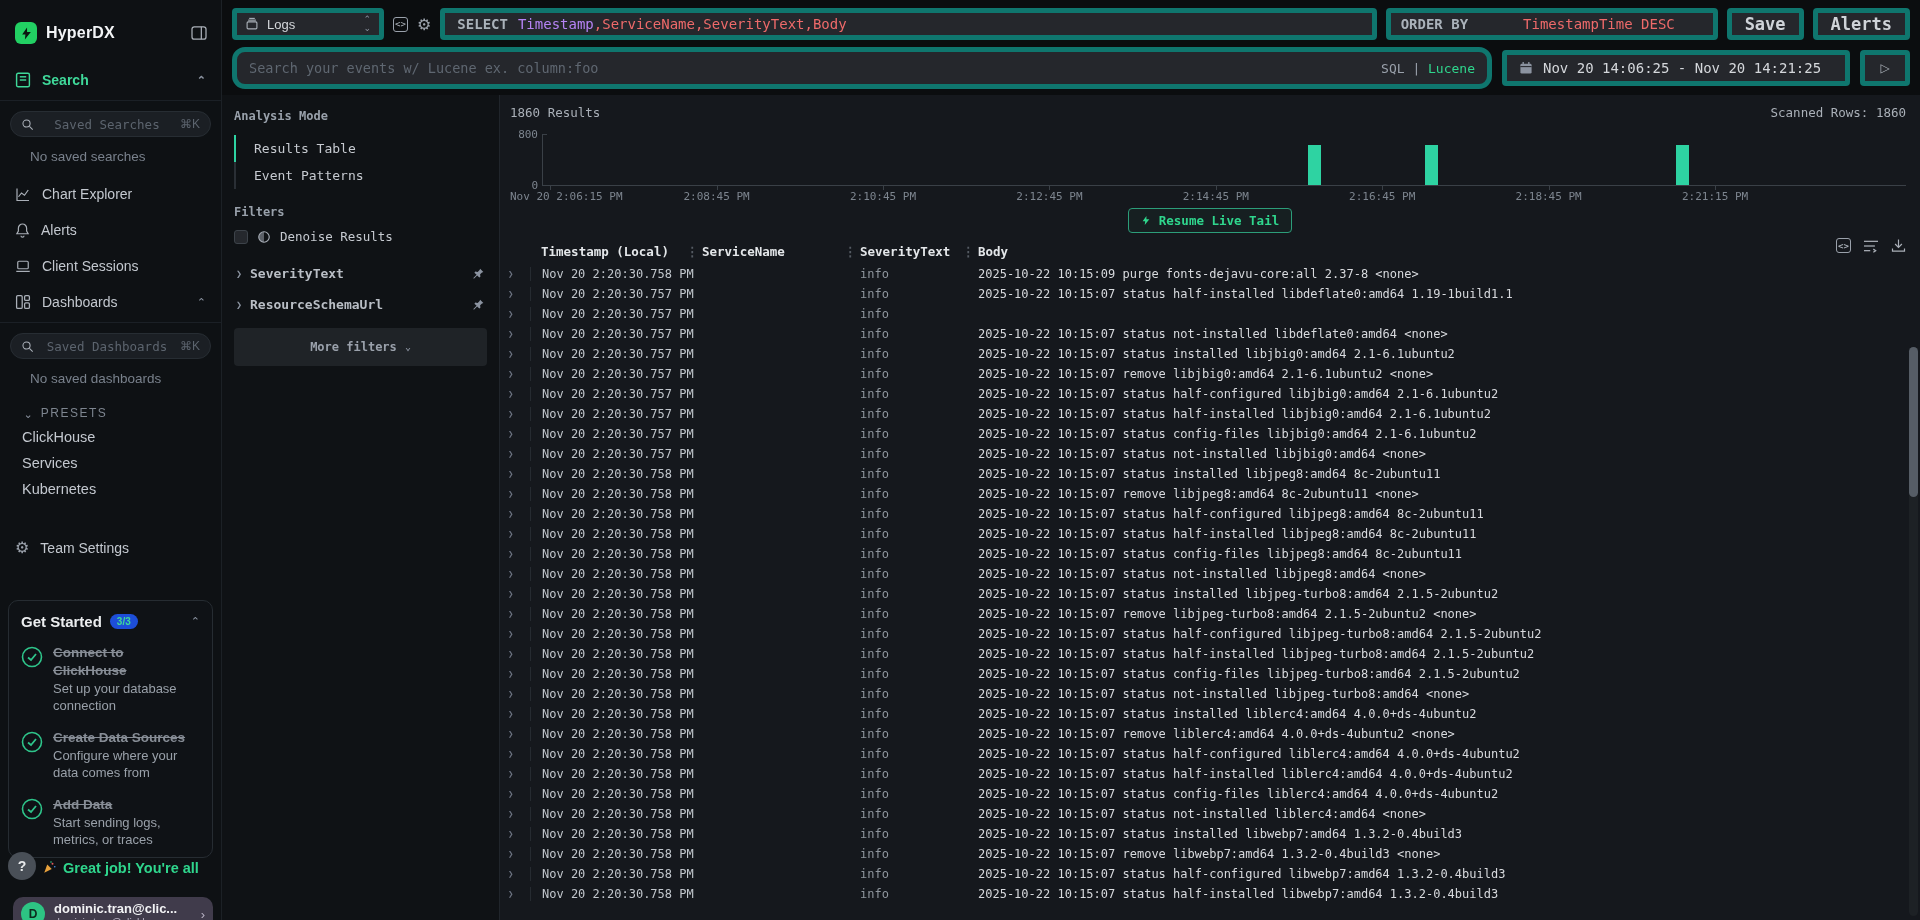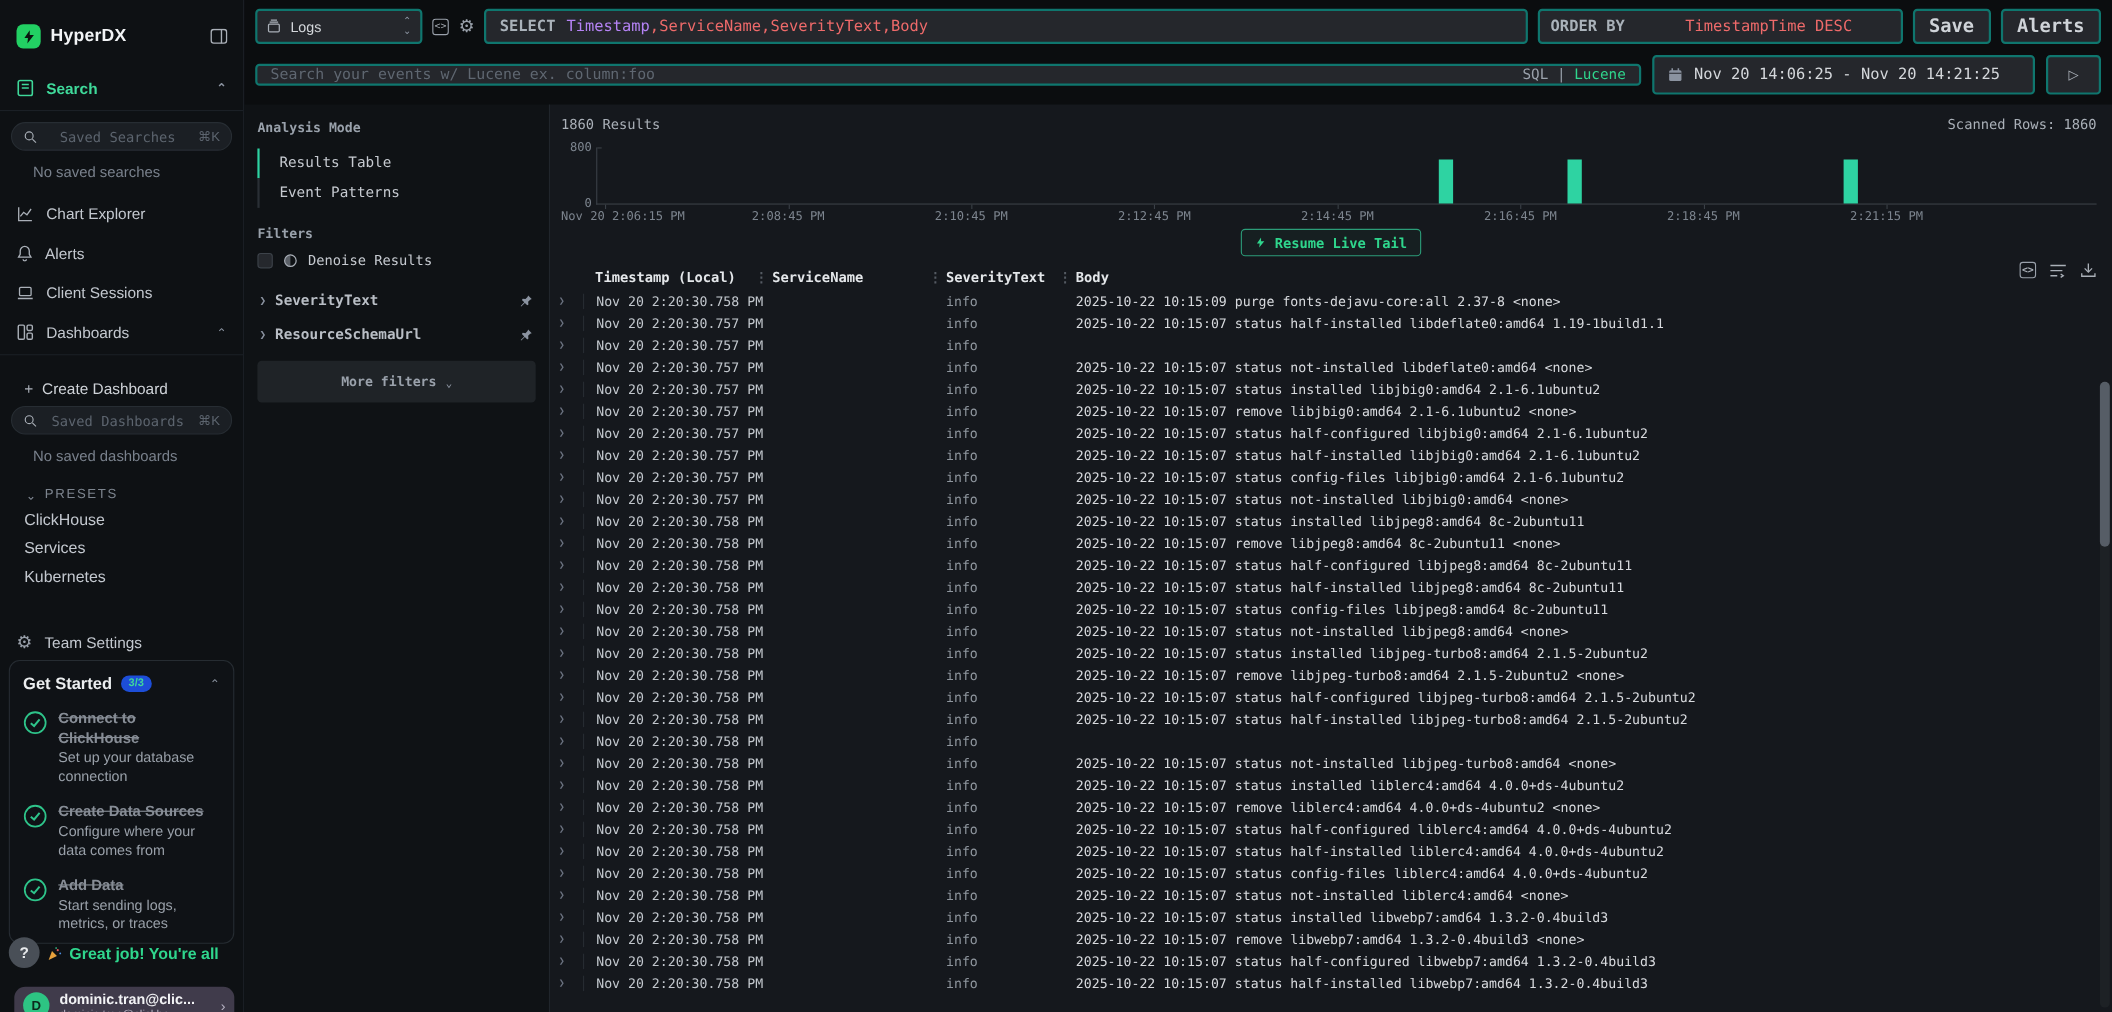--- a/index.html
+++ b/index.html
@@ -43,33 +43,33 @@
   .avatar { width:24px; height:24px; border-radius:50%; background:#2dc483; color:#0c2a1d; font-weight:bold; font-size:12px; display:flex; align-items:center; justify-content:center; }
   .user-col { flex:1; overflow:hidden; }
   .user-name { color:#f2f3f5; font-weight:bold; font-size:13px; white-space:nowrap; }
   .user-mail { color:#b6b1c2; font-size:10.5px; white-space:nowrap; }
   .user-chev { color:#b6b1c2; font-size:13px; }
 
   
   .main { flex:1; height:100%; display:flex; flex-direction:column; background:#0b0d0f; }
   .mono { font-family:"DejaVu Sans Mono", monospace; }
   .topbar1 { display:flex; align-items:center; gap:9px; padding:8px 10px 0 10px; height:40px; }
-  .box { background:#25272c; border:2px solid #0f766e; border-radius:4px; }
+  .box { background:#25272c; border:5px solid #0f766e; border-radius:4px; }
   .src-select { width:152px; height:32px; display:flex; align-items:center; gap:8px; padding:0 8px; color:#d4d7db; font-size:13px; }
   .src-select .updown { margin-left:auto; color:#8b93a0; font-size:9px; line-height:1; text-align:center; }
   .iconbtn { width:15px; height:15px; border:1.5px solid #9aa1ab; border-radius:3px; color:#aab0b8; font-size:9px; display:flex; align-items:center; justify-content:center; font-family:"DejaVu Sans Mono", monospace; }
   .gear { color:#9aa1ab; font-size:16px; }
   .sql-input { flex:1; height:32px; display:flex; align-items:center; padding:0 12px; font-size:14px; overflow:hidden; white-space:nowrap; }
   .kw { color:#aab2ba; font-weight:bold; margin-right:10px; }
   .tok-purple { color:#b583f5; }
   .tok-red { color:#ee6a6a; }
   .orderby { width:332px; height:32px; display:flex; align-items:center; padding:0 10px; font-size:14px; white-space:nowrap; overflow:hidden;gap:45px; }
   .btn { height:32px; padding:0 13px; display:flex; align-items:center; color:#cfd3d8; font-weight:bold; font-size:17px; }
   .topbar2 { display:flex; align-items:center; gap:10px; padding:10px 10px 0 10px; height:46px; }
-  .search-input { flex:1; height:20px; display:flex; align-items:center; padding:0 12px; font-size:13.5px; color:#5f6771; }
+  .search-input { flex:1; height:42px; display:flex; align-items:center; padding:0 12px; font-size:13.5px; color:#5f6771;border-radius:13px; }
   .search-input .ph { flex:1; }
   .lang { color:#9aa1ab; font-size:13px; }
   .lang .luc { color:#2fd68d; }
   .date-box { width:348px; height:36px; display:flex; align-items:center; gap:10px; padding:0 12px; color:#d4d7db; font-size:14px; }
   .play-btn { width:50px; height:36px; display:flex; align-items:center; justify-content:center; color:#aab0b8; font-size:12px; }
 
   .content { flex:1; display:flex; margin-top:9px; min-height:0; }
   
   .fpanel { width:278px; min-width:278px; background:#0f1215; border-right:1px solid #20252b; padding:14px 12px 0 12px; font-family:"DejaVu Sans Mono", monospace; }
   .fhead { color:#99a1ab; font-weight:bold; font-size:12px; margin-bottom:12px; }
@@ -181,23 +181,20 @@
     <svg width="16" height="16" viewBox="0 0 20 20">
         <rect x="2" y="2" width="7" height="16" rx="1.5" class="ic"></rect>
         <rect x="12" y="2" width="6" height="6" rx="1.5" class="ic"></rect>
         <rect x="12" y="11" width="6" height="7" rx="1.5" class="ic"></rect>
       </svg>
     <span class="lbl">Dashboards</span>
     <span class="chev-up">⌃</span>
   </div>
   <div class="side-div"></div>
 
-  <div class="create-dash">
-    <span class="plus">+</span><span>Create Dashboard</span>
-  </div>
   <div class="pill-search">
     <svg width="13" height="13" viewBox="0 0 20 20">
         <circle cx="8.5" cy="8.5" r="5.5" class="ic"></circle>
         <line x1="13" y1="13" x2="18" y2="18" class="ic"></line>
       </svg>
     <span class="ph">Saved Dashboards</span>
     <span class="kbd">⌘K</span>
   </div>
   <div class="side-note">No saved dashboards</div>
 
@@ -567,20 +564,21 @@
             <span class="c-ts">Nov 20 2:20:30.758 PM</span>
             <span class="c-svc"></span>
             <span class="c-sev">info</span>
             <span class="c-body">2025-10-22 10:15:07 status half-installed libjpeg-turbo8:amd64 2.1.5-2ubuntu2</span>
           </div>
           <div class="trow">
             <span class="c-chev">❯</span>
             <span class="c-ts">Nov 20 2:20:30.758 PM</span>
             <span class="c-svc"></span>
             <span class="c-sev">info</span>
+            <span class="c-body">2025-10-22 10:15:07 status config-files libjpeg-turbo8:amd64 2.1.5-2ubuntu2</span>
           </div>
           <div class="trow">
             <span class="c-chev">❯</span>
             <span class="c-ts">Nov 20 2:20:30.758 PM</span>
             <span class="c-svc"></span>
             <span class="c-sev">info</span>
             <span class="c-body">2025-10-22 10:15:07 status not-installed libjpeg-turbo8:amd64 &lt;none&gt;</span>
           </div>
           <div class="trow">
             <span class="c-chev">❯</span>

